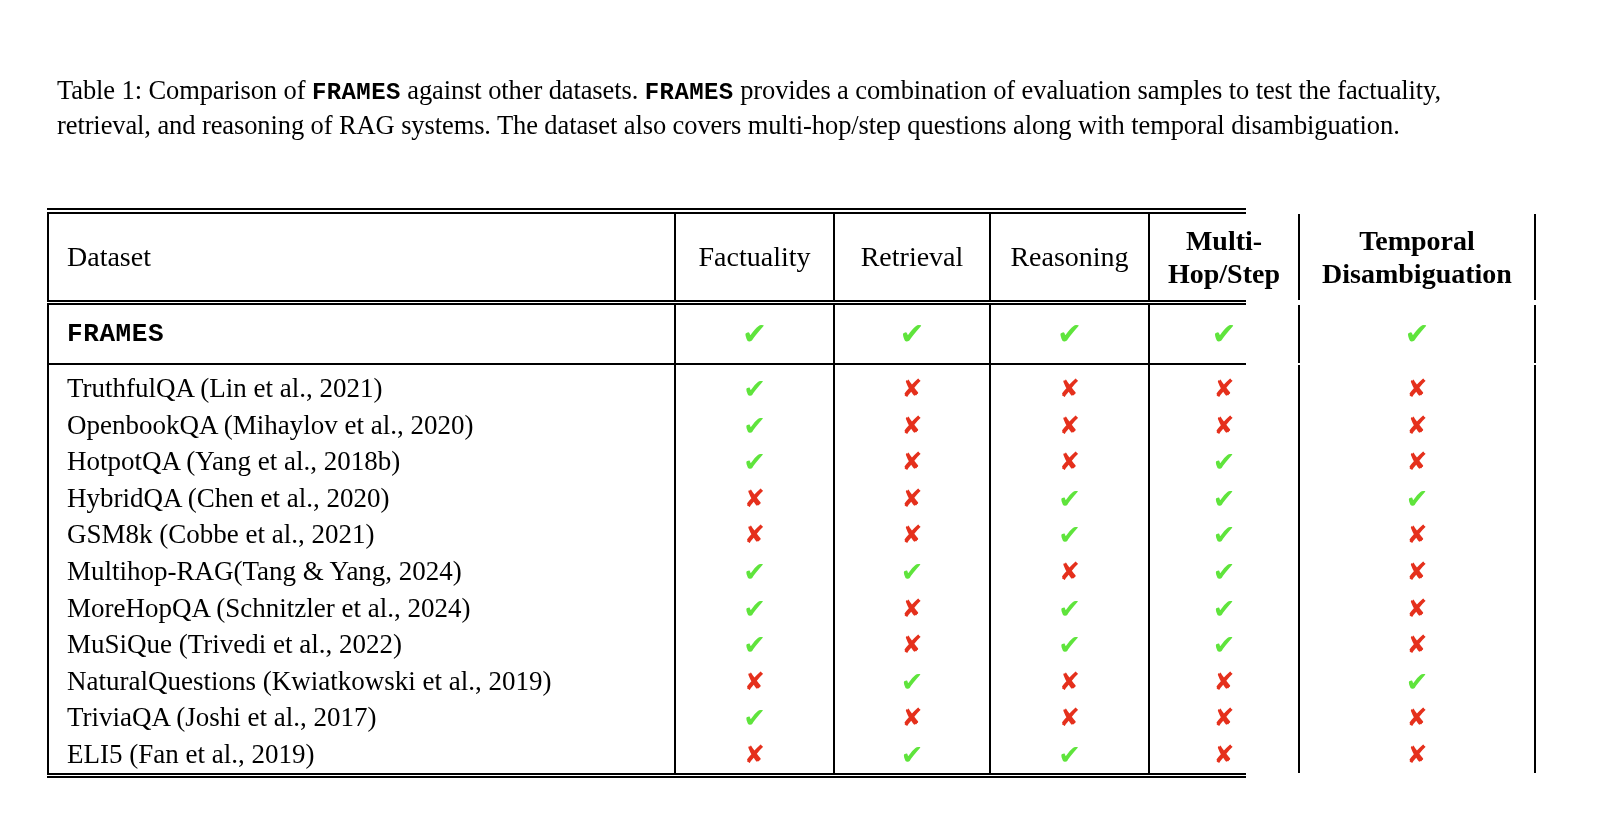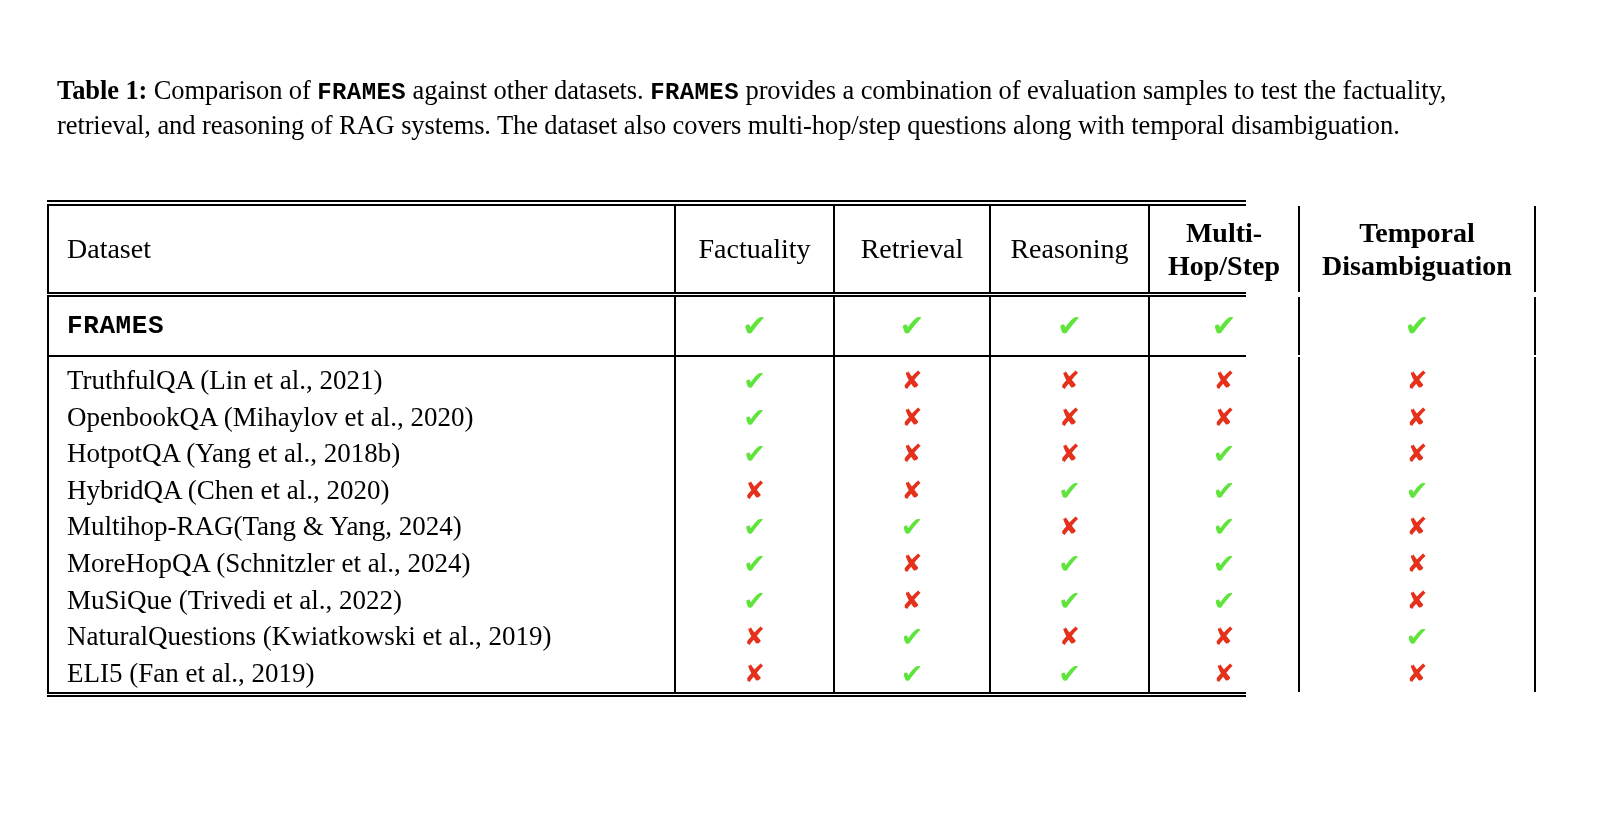--- a/index.html
+++ b/index.html
@@ -26,34 +26,34 @@
     position: absolute;
     left: 57px;
     top: 74px;
     width: 1480px;
     font-size: 26.5px;
     line-height: 33px;
     text-align: left;
     letter-spacing: -0.1px;
   }
   .caption .lbl {
-    font-weight: bold;
+    font-weight: normal;
   }
   .mono {
     font-family: "Liberation Mono", "DejaVu Sans Mono", monospace;
     font-weight: bold;
     font-size: 24px;
     letter-spacing: 0.4px;
   }
 
   
   .table-wrap {
     position: absolute;
     left: 47px;
-    top: 200px;
+    top: 208px;
     width: 1199px;
   }
 
   .rule-thick {
     height: 0;
     border-top: 2.4px solid #000;
     border-bottom: 2.4px solid #000;
     box-sizing: content-box;
     padding-top: 1.6px;
   }
@@ -275,20 +275,28 @@
           </tr>
           <tr class="drow">
             <td class="name vedge-l"><span>HybridQA (Chen et al., 2020)</span></td>
             <td class="vsep"><span class="mark no">✘</span></td>
             <td class="vsep"><span class="mark no">✘</span></td>
             <td class="vsep"><span class="mark yes">✔</span></td>
             <td class="vsep"><span class="mark yes">✔</span></td>
             <td class="vsep vedge-r"><span class="mark yes">✔</span></td>
           </tr>
           <tr class="drow">
+            <td class="name vedge-l"><span>GSM8k (Cobbe et al., 2021)</span></td>
+            <td class="vsep"><span class="mark no">✘</span></td>
+            <td class="vsep"><span class="mark no">✘</span></td>
+            <td class="vsep"><span class="mark yes">✔</span></td>
+            <td class="vsep"><span class="mark yes">✔</span></td>
+            <td class="vsep vedge-r"><span class="mark no">✘</span></td>
+          </tr>
+          <tr class="drow">
             <td class="name vedge-l"><span>Multihop-RAG(Tang &amp; Yang, 2024)</span></td>
             <td class="vsep"><span class="mark yes">✔</span></td>
             <td class="vsep"><span class="mark yes">✔</span></td>
             <td class="vsep"><span class="mark no">✘</span></td>
             <td class="vsep"><span class="mark yes">✔</span></td>
             <td class="vsep vedge-r"><span class="mark no">✘</span></td>
           </tr>
           <tr class="drow">
             <td class="name vedge-l"><span>MoreHopQA (Schnitzler et al., 2024)</span></td>
             <td class="vsep"><span class="mark yes">✔</span></td>
@@ -305,20 +313,28 @@
             <td class="vsep"><span class="mark yes">✔</span></td>
             <td class="vsep vedge-r"><span class="mark no">✘</span></td>
           </tr>
           <tr class="drow">
             <td class="name vedge-l"><span>NaturalQuestions (Kwiatkowski et al., 2019)</span></td>
             <td class="vsep"><span class="mark no">✘</span></td>
             <td class="vsep"><span class="mark yes">✔</span></td>
             <td class="vsep"><span class="mark no">✘</span></td>
             <td class="vsep"><span class="mark no">✘</span></td>
             <td class="vsep vedge-r"><span class="mark yes">✔</span></td>
+          </tr>
+          <tr class="drow">
+            <td class="name vedge-l"><span>TriviaQA (Joshi et al., 2017)</span></td>
+            <td class="vsep"><span class="mark yes">✔</span></td>
+            <td class="vsep"><span class="mark no">✘</span></td>
+            <td class="vsep"><span class="mark no">✘</span></td>
+            <td class="vsep"><span class="mark no">✘</span></td>
+            <td class="vsep vedge-r"><span class="mark no">✘</span></td>
           </tr>
           <tr class="drow last">
             <td class="name vedge-l"><span>ELI5 (Fan et al., 2019)</span></td>
             <td class="vsep"><span class="mark no">✘</span></td>
             <td class="vsep"><span class="mark yes">✔</span></td>
             <td class="vsep"><span class="mark yes">✔</span></td>
             <td class="vsep"><span class="mark no">✘</span></td>
             <td class="vsep vedge-r"><span class="mark no">✘</span></td>
           </tr>
         </tbody>

